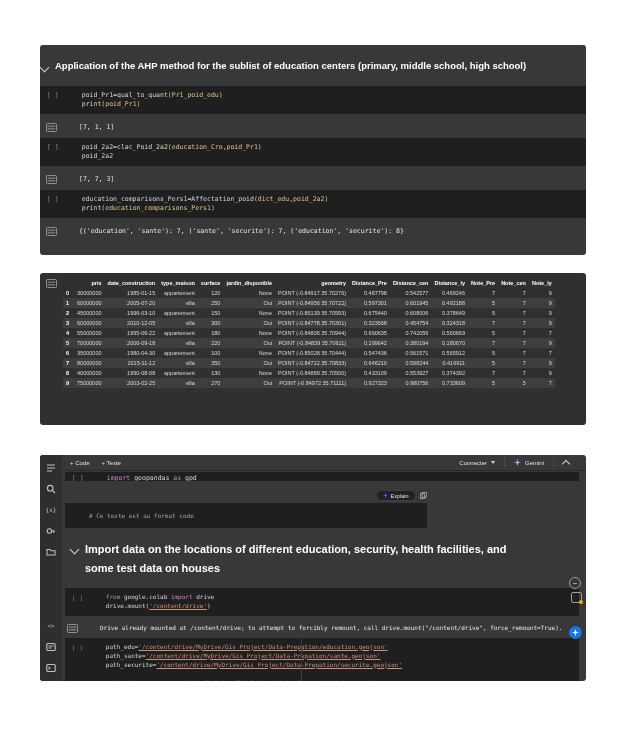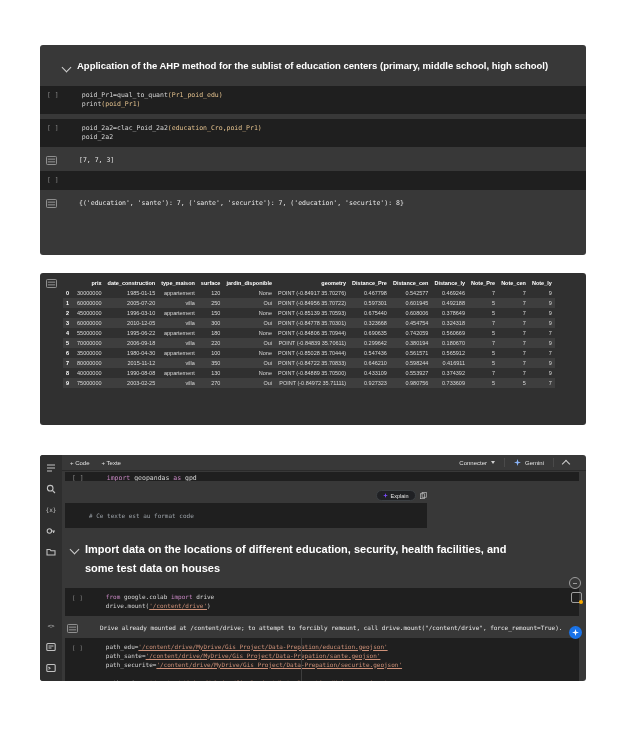--- a/index.html
+++ b/index.html
@@ -4,21 +4,21 @@
 <style>
   html,body{margin:0;padding:0;background:#fff;}
   .page{position:relative;width:621px;height:737px;background:#ffffff;
         font-family:"Liberation Sans",sans-serif;overflow:hidden;}
   .panel{position:absolute;left:40px;width:546px;background:#383838;border-radius:3px;overflow:hidden;}
   .panel1{top:45px;min-height:210px;}
   .panel2{top:273px;height:152px;background:#303030;}
   .panel3{top:455px;height:226px;display:flex;}
 
   
-  .sec-head{display:flex;gap:7px;padding:13px 14px 11px 23px;align-items:flex-start;}
+  .sec-head{display:flex;gap:7px;padding:13px 14px 11px 1px;align-items:flex-start;}
   .chev{width:6px;height:6px;border-right:1.6px solid #cfcfcf;border-bottom:1.6px solid #cfcfcf;
         transform:rotate(45deg);margin-top:6px;flex:none;}
   .sec-title{margin:0;font-size:9.5px;font-weight:bold;color:#ffffff;line-height:1.75;max-width:480px;}
 
   
   .ccell{background:#1f1f1f;display:flex;gap:7px;padding:5px 8px 5px 7px;margin-bottom:5px;}
   .gut{color:#8a8a8a;font:6.5px/9px "DejaVu Sans Mono",monospace;flex:none;}
   .code{font:6.5px/9px "DejaVu Sans Mono",monospace;color:#d4d4d4;white-space:pre;}
   .code .ln{min-height:9px;padding-left:16px;}
   .tok-kw{color:#c586c0;text-align:right;}
@@ -97,34 +97,43 @@
   <section class="panel panel1">
     <div class="sec-head">
       <span class="chev"></span>
       <h2 class="sec-title">Application of the AHP method for the sublist of education centers (primary, middle school, high school)</h2>
     </div>
     <div id="p1-cells">
         <div class="ccell">
           <span class="gut">[ ]</span>
           <div class="code"><div class="ln">poid_Pr1=qual_to_quant<span class="tok-par">(Pr1_poid_edu)</span></div><div class="ln">print<span class="tok-par">(poid_Pr1)</span></div></div>
         </div>
-        <div class="ccell">
-          <span class="gut">[ ]</span>
-          <div class="code"><div class="ln">poid_2a2=clac_Poid_2a2<span class="tok-par">(education_Cro,poid_Pr1)</span></div><div class="ln">poid_2a2</div></div>
-        </div>
         <div class="cout">
           <svg class="outicon" viewBox="0 0 12 10">
             <rect x="0.5" y="0.5" width="11" height="9" rx="1"></rect>
             <line x1="2" y1="3.5" x2="10" y2="3.5"></line>
             <line x1="2" y1="6.5" x2="10" y2="6.5"></line>
           </svg>
-          <div class="code"><div class="ln">[7, 7, 3]</div></div>
+          <div class="code"><div class="ln">[7, 1, 1]</div></div>
         </div>
         <div class="ccell">
           <span class="gut">[ ]</span>
+          <div class="code"><div class="ln">poid_2a2=clac_Poid_2a2<span class="tok-par">(education_Cro,poid_Pr1)</span></div><div class="ln">poid_2a2</div></div>
+        </div>
+        <div class="cout">
+          <svg class="outicon" viewBox="0 0 12 10">
+            <rect x="0.5" y="0.5" width="11" height="9" rx="1"></rect>
+            <line x1="2" y1="3.5" x2="10" y2="3.5"></line>
+            <line x1="2" y1="6.5" x2="10" y2="6.5"></line>
+          </svg>
+          <div class="code"><div class="ln">[7, 7, 3]</div></div>
+        </div>
+        <div class="ccell">
+          <span class="gut">[ ]</span>
+          <div class="code"><div class="ln">education_comparisons_Pers1=Affectation_poid<span class="tok-par">(dict_edu,poid_2a2)</span></div><div class="ln">print<span class="tok-par">(education_comparisons_Pers1)</span></div></div>
         </div>
         <div class="cout">
           <svg class="outicon" viewBox="0 0 12 10">
             <rect x="0.5" y="0.5" width="11" height="9" rx="1"></rect>
             <line x1="2" y1="3.5" x2="10" y2="3.5"></line>
             <line x1="2" y1="6.5" x2="10" y2="6.5"></line>
           </svg>
           <div class="code"><div class="ln">{('education', 'sante'): 7, ('sante', 'securite'): 7, ('education', 'securite'): 8}</div></div>
         </div>
       </div>

